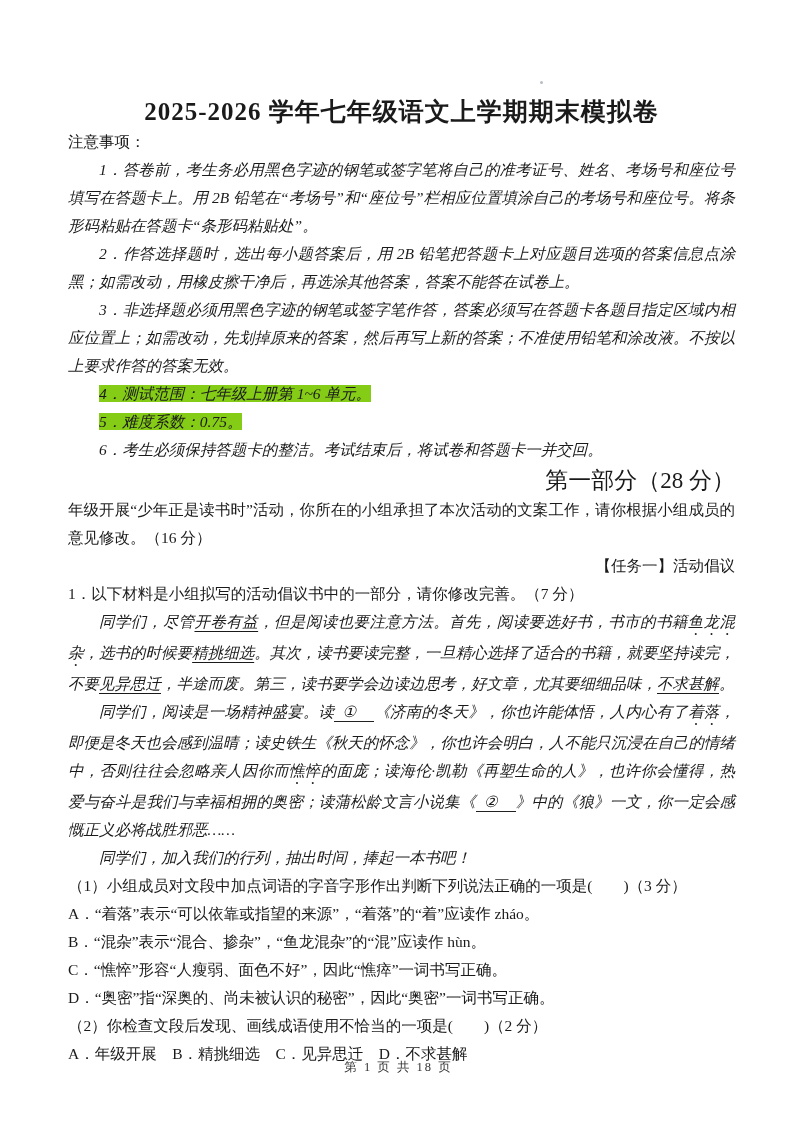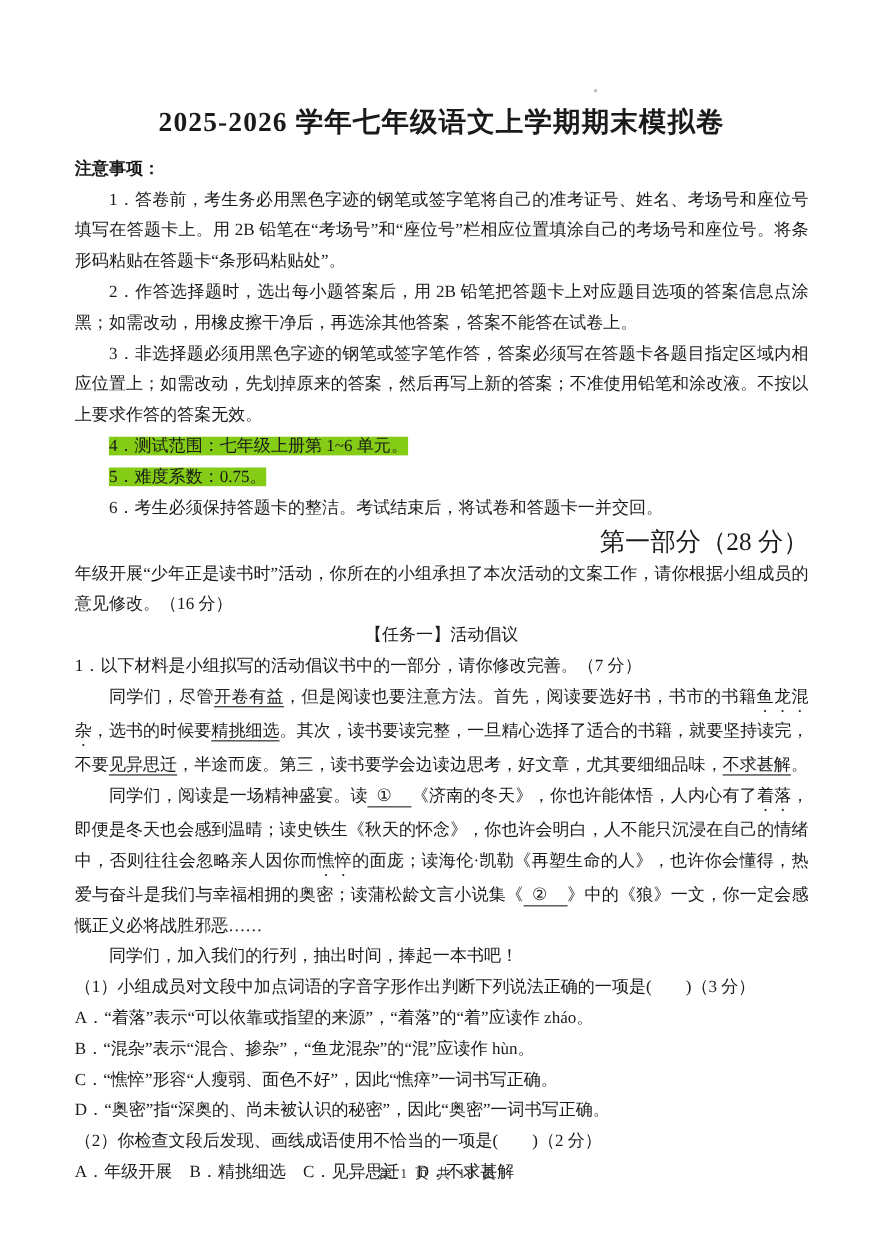--- a/index.html
+++ b/index.html
@@ -15,28 +15,28 @@
     overflow:hidden;
   }
   .title{
     font-size:25px;font-weight:bold;text-align:center;
     line-height:32px;letter-spacing:1px;
   }
   .subtitle{
     font-size:15px;text-align:center;margin-top:16px;line-height:22px;
   }
   p{margin:0;font-size:15.5px;line-height:28px;text-align:justify;}
-  .notices-heading{font-weight:bold;margin-top:12px;}
-  .indent2{text-indent:2em;}
+  .notices-heading{font-weight:normal;margin-top:0;}
+  .indent2{text-indent:2em;font-style:italic;}
   .hl{background:#84cc16;}
   .section-heading{
     text-align:right;font-weight:normal;font-size:23px;
     line-height:30px;margin-top:2px;
   }
-  .center-line{text-align:center;}
+  .center-line{text-align:right;}
   .seg-u{text-decoration:underline;text-underline-offset:4px;}
   .seg-dots{
     -webkit-text-emphasis:filled dot #222;
     -webkit-text-emphasis-position:under right;
     text-emphasis:filled dot #222;
     text-emphasis-position:under right;
   }
   .seg-blank{
     border-bottom:1px solid #222;
     padding:0 18px 1px 8px;

